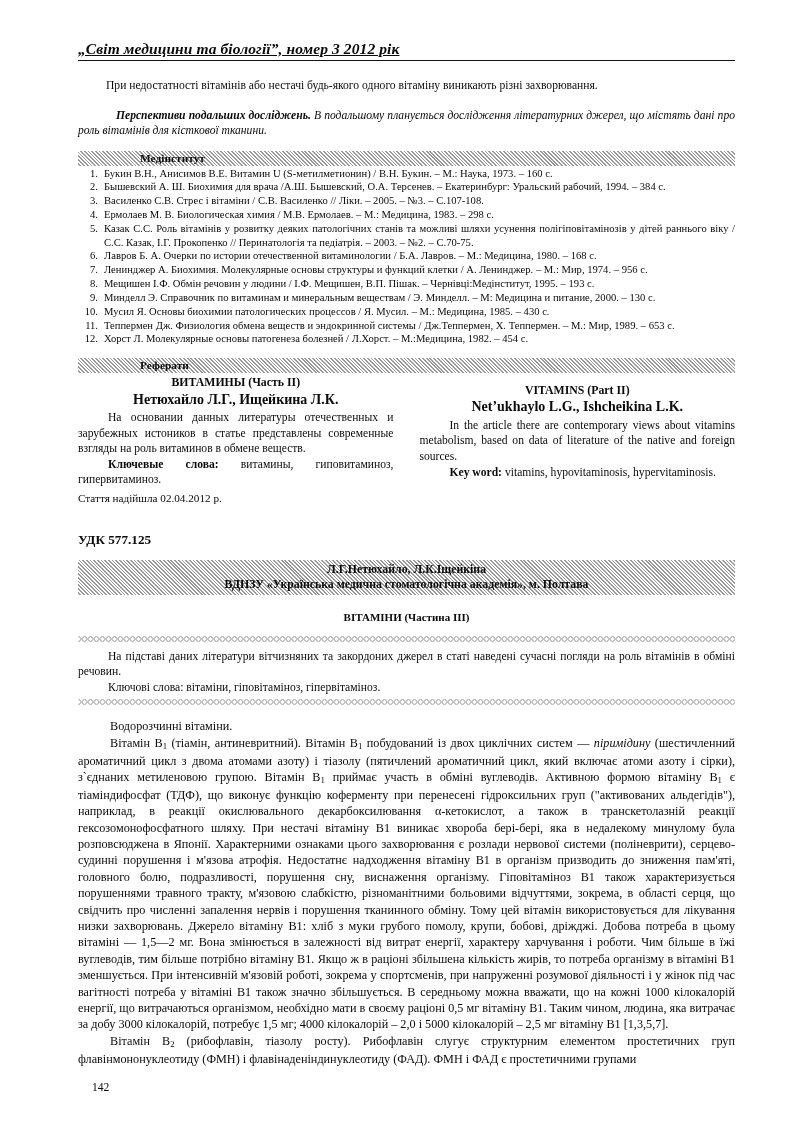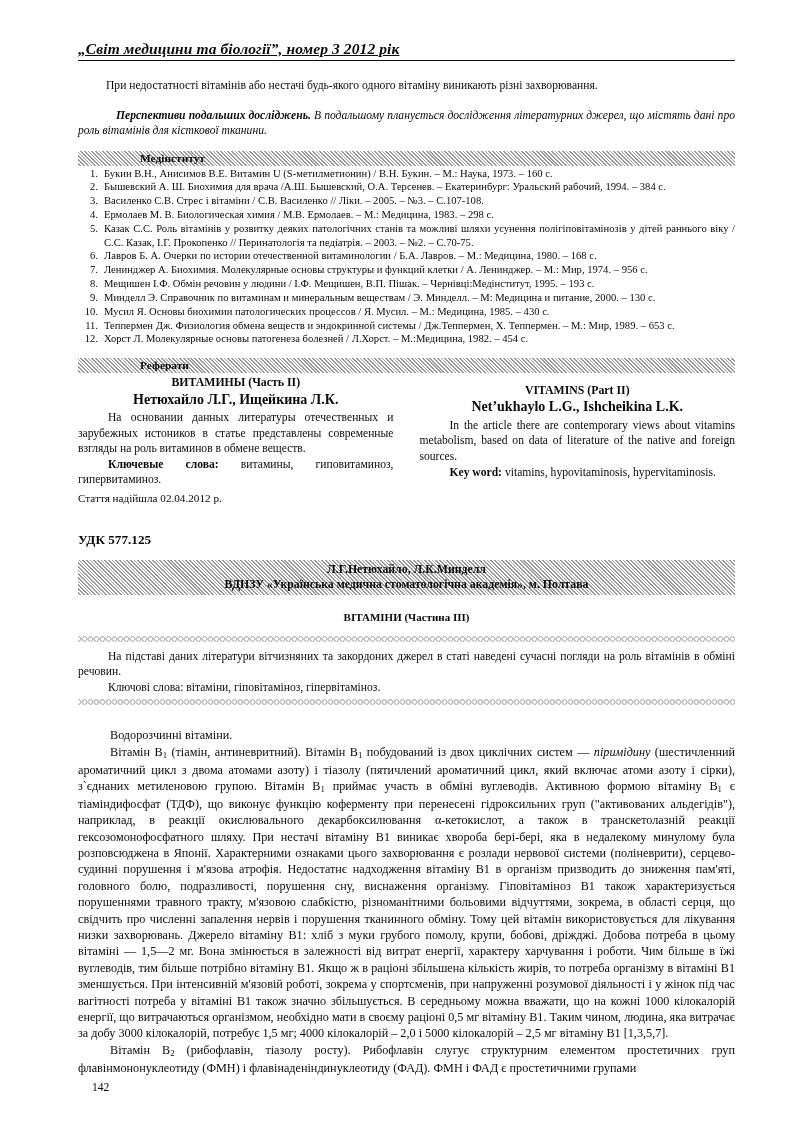--- a/index.html
+++ b/index.html
@@ -180,21 +180,21 @@
   .summary {
     margin-top: 7px;
     font-size: 11.5px;
     line-height: 1.33;
   }
   .summary .s-body { text-indent: 30px; text-align: justify; }
   .summary .s-kw { text-indent: 30px; text-align: justify; }
 
   
   .body-text {
-    margin-top: 22px;
+    margin-top: 13px;
     font-size: 12.2px;
     line-height: 1.345;
     text-align: justify;
   }
   .body-text p {
     font-size: 12.2px;
     line-height: 1.345;
     text-indent: 32px;
     text-align: justify;
   }
@@ -257,21 +257,21 @@
       <p class="abs-body">In the article there are contemporary views about vitamins metabolism, based on data of  literature of the native and foreign sources.</p>
       <p class="abs-kw"><b>Key word:</b> <span>vitamins, hypovitaminosis, hypervitaminosis.</span></p>
     </div>
   </div>
 
   <div class="received">Стаття надійшла  02.04.2012 р.</div>
 
   <div class="udk">УДК 577.125</div>
 
   <div class="hatch-bar hatch-bar-center">
-    <div>Л.Г.Нетюхайло, Л.К.Минделл</div>
+    <div>Л.Г.Нетюхайло, Л.К.Іщейкіна</div>
     <div>ВДНЗУ «Українська медична стоматологічна академія», м. Полтава</div>
   </div>
 
   <div class="art-title">ВІТАМІНИ (Частина ІІІ)</div>
 
   <div class="zigzag"></div>
   <div class="summary">
     <p class="s-body">На підставі даних літератури вітчизняних та закордоних джерел в статі наведені сучасні погляди на роль вітамінів в обміні речовин.</p>
     <p class="s-kw"><b>Ключові слова:</b><span> вітаміни, гіповітаміноз, гіпервітаміноз.</span></p>
   </div>

